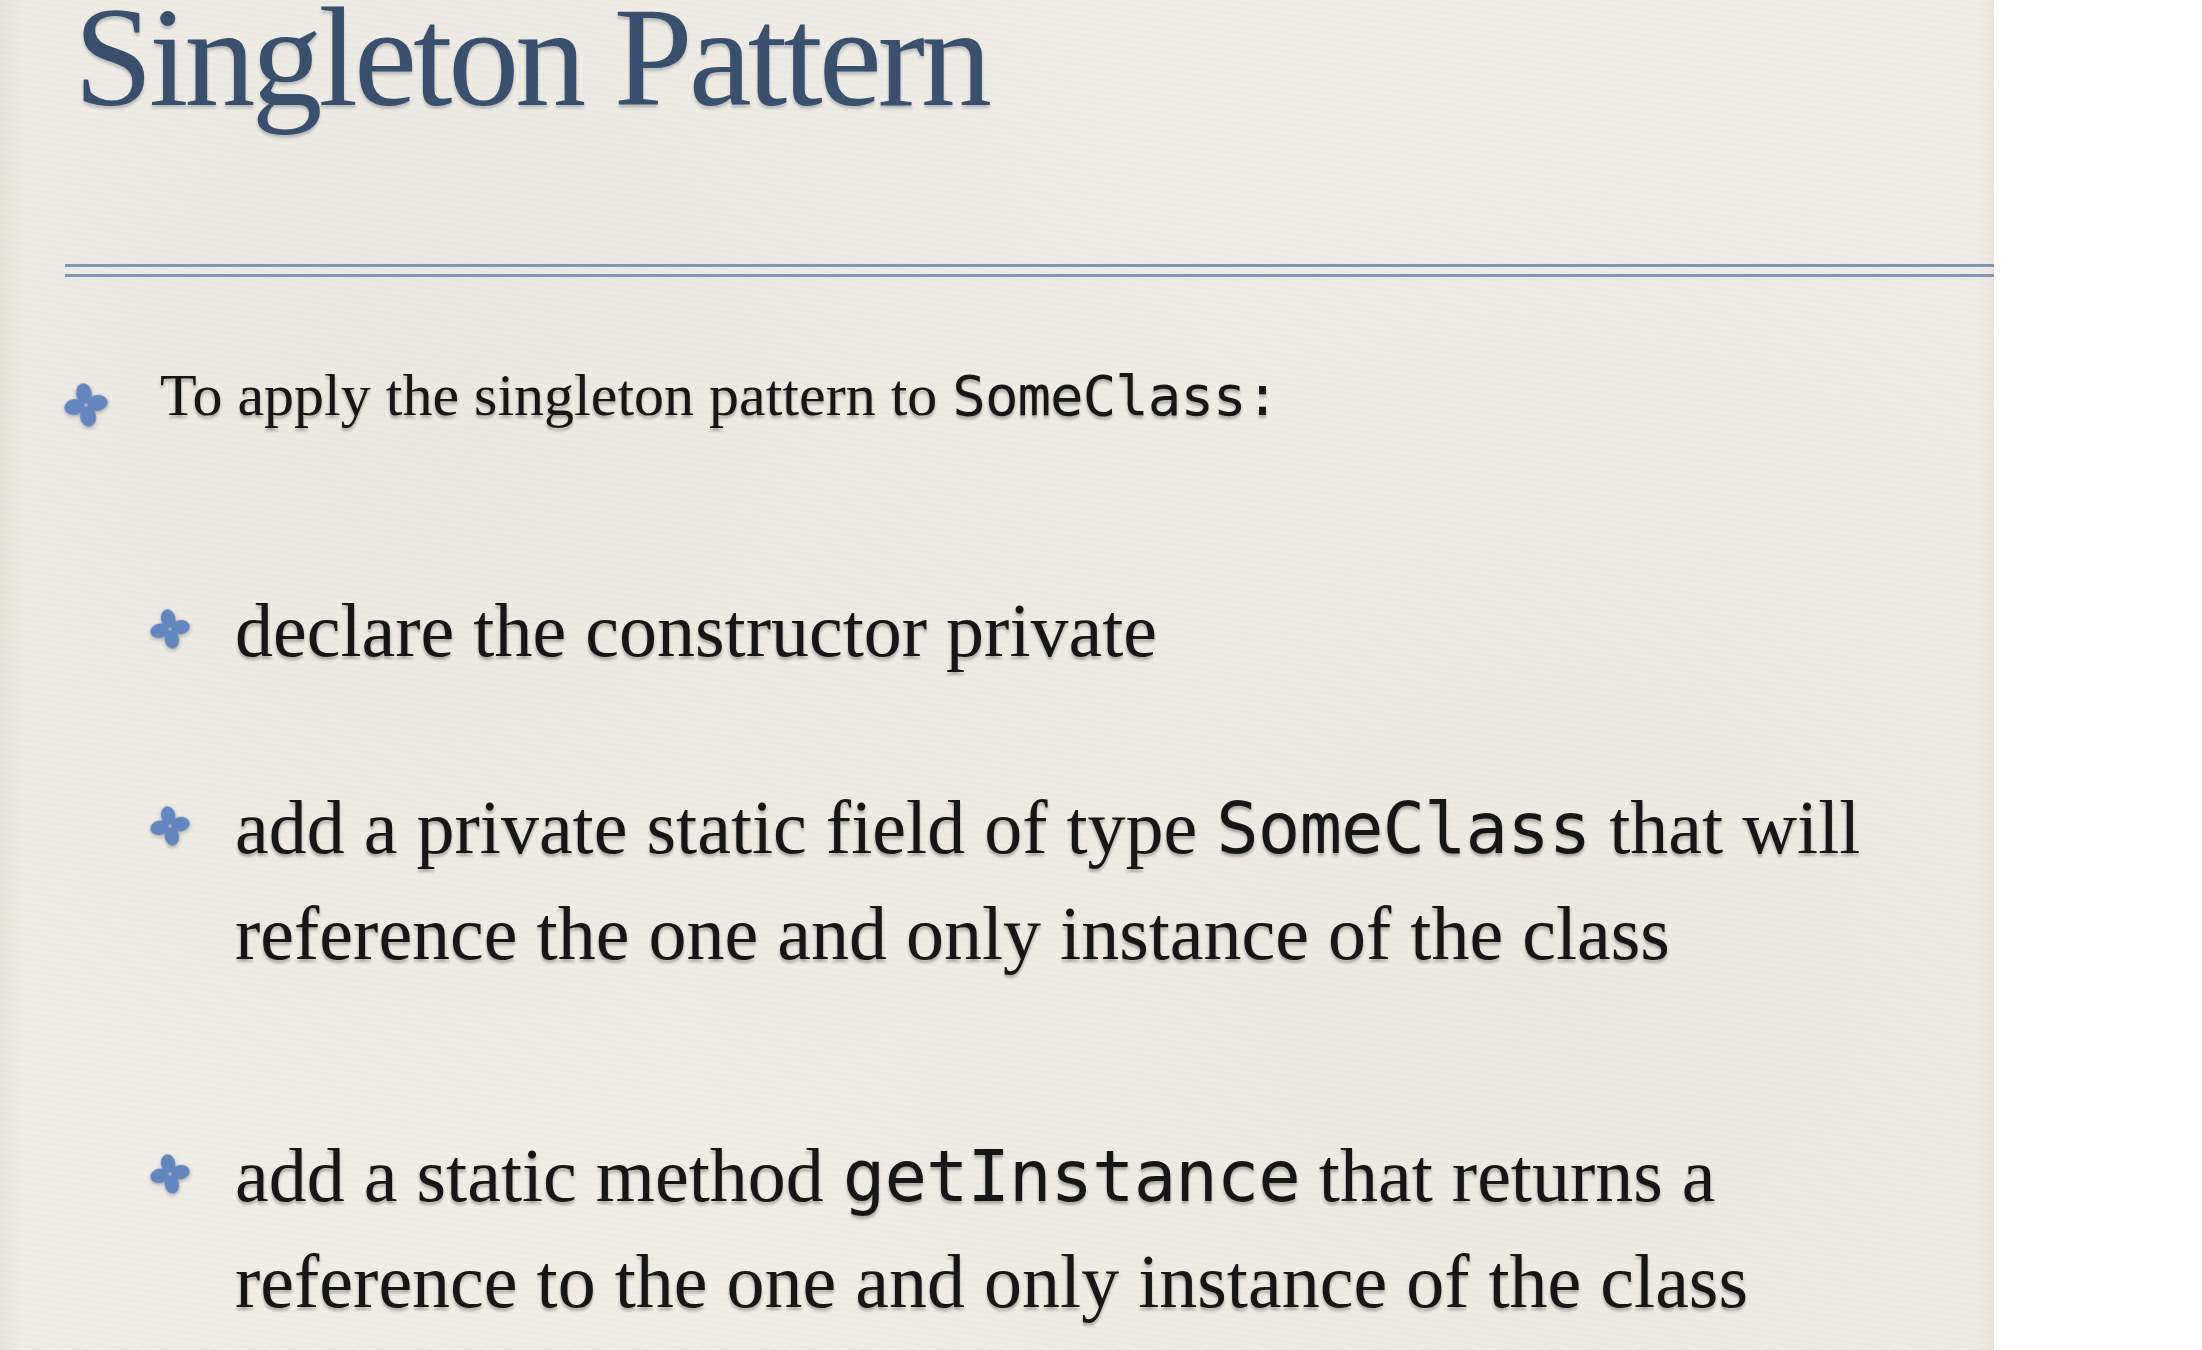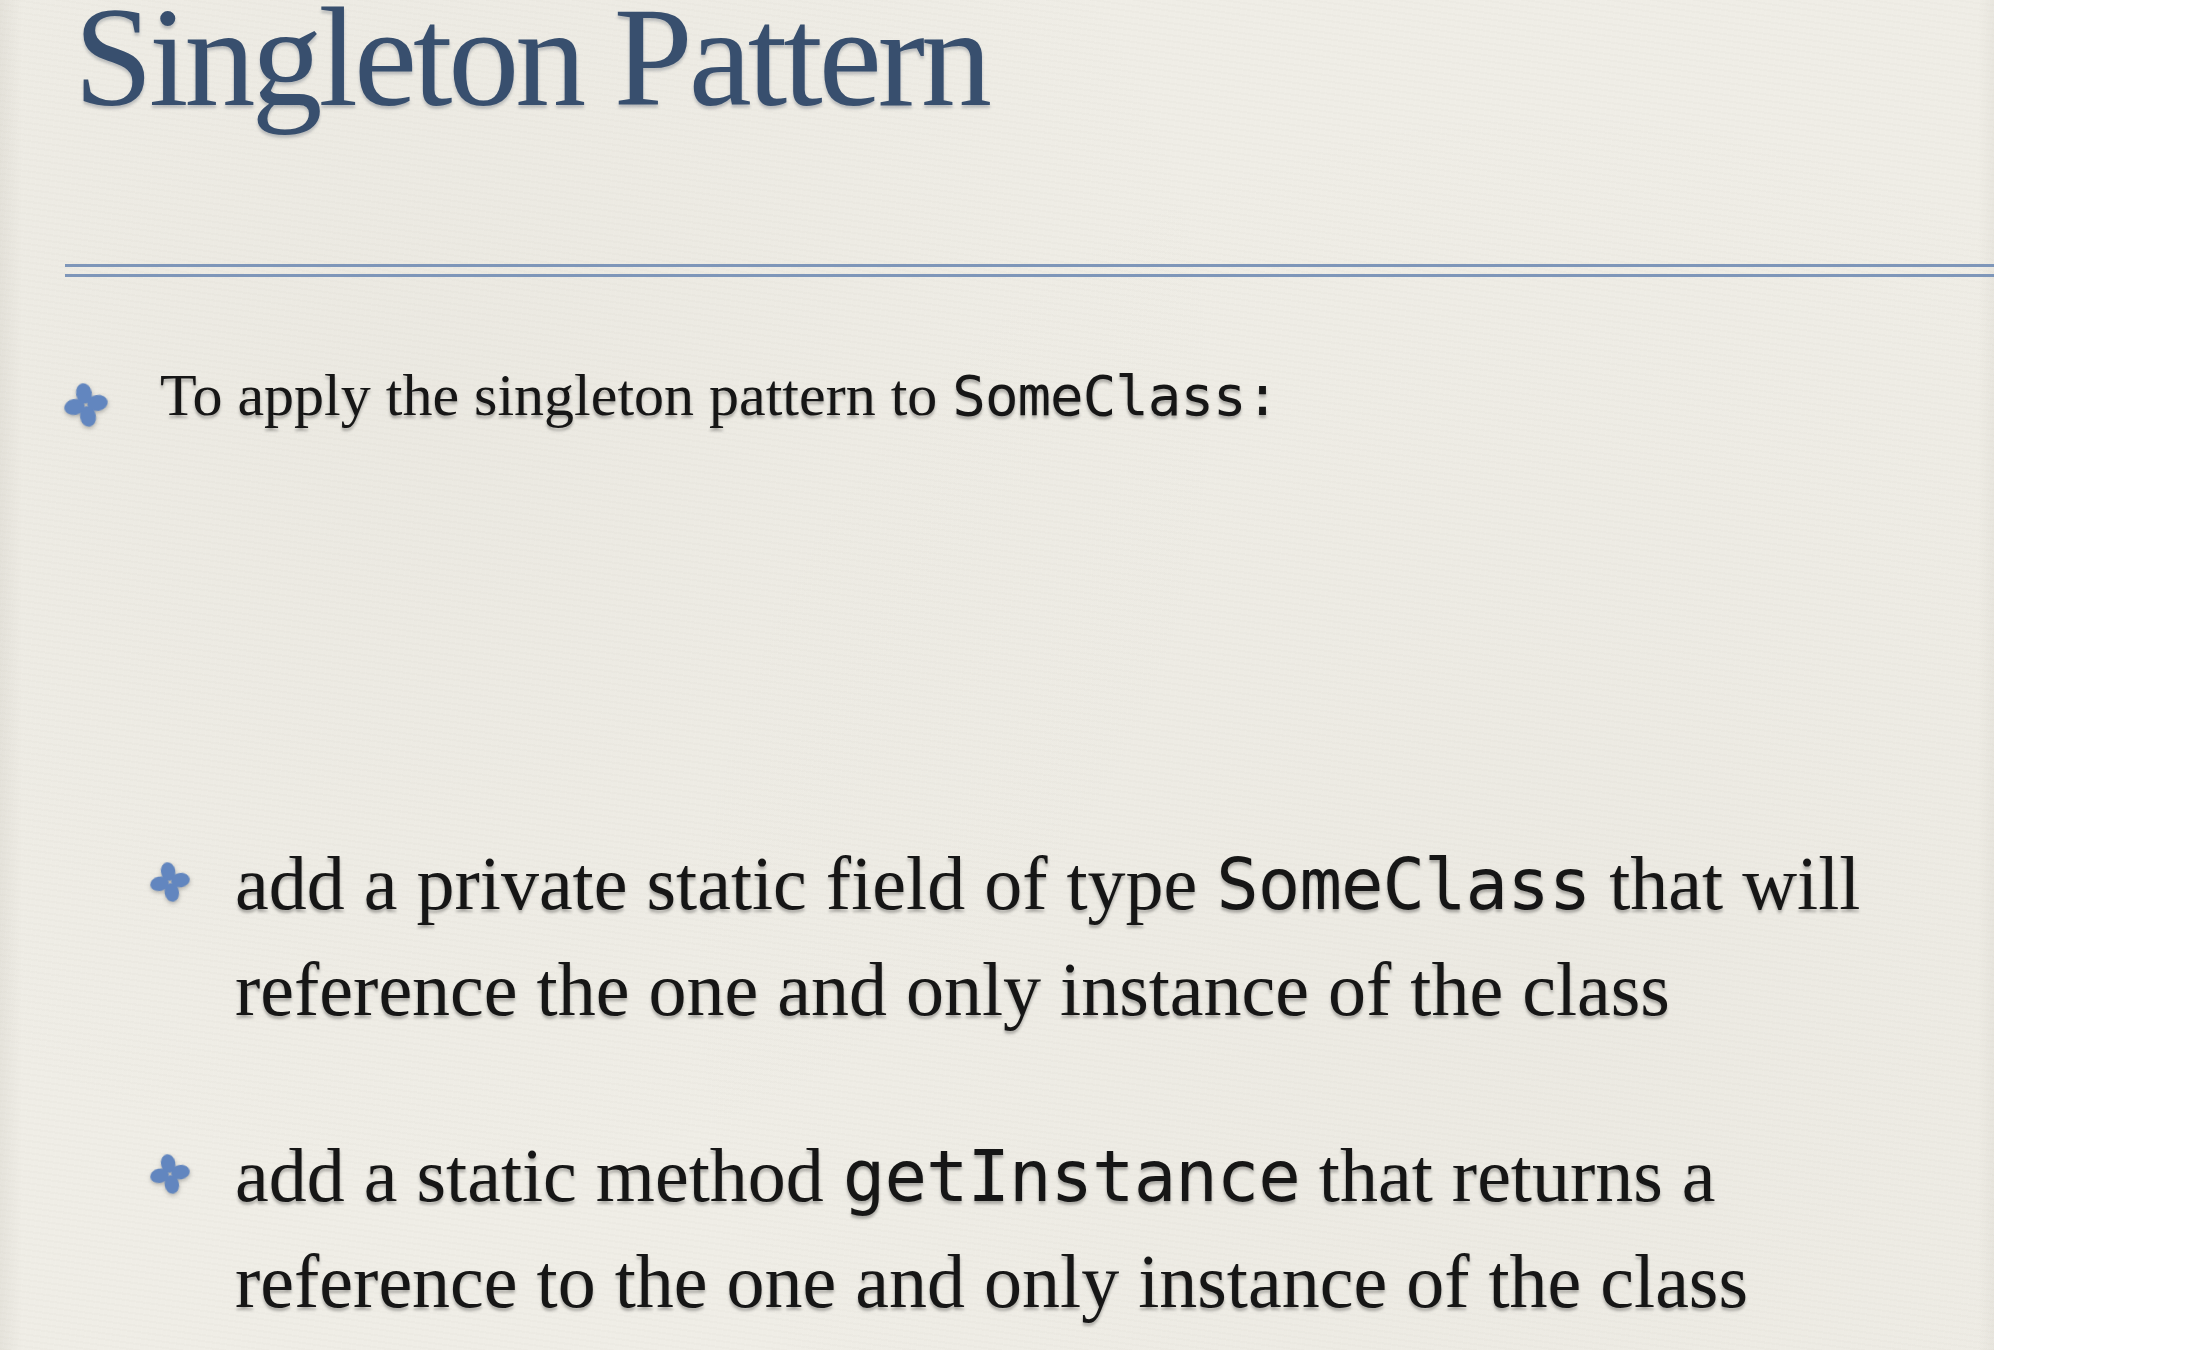--- a/index.html
+++ b/index.html
@@ -36,21 +36,21 @@
   .glyph{flex:0 0 auto;color:var(--bullet,#6286bf);}
   .glyph svg{display:block;transform:rotate(-10deg);filter:drop-shadow(0 2px 2px rgba(0,0,0,0.25));}
   .l1{left:64px;}
   .l1 .glyph{width:44px;margin-top:30px;}
   .l1 .text{margin-left:52px;font-size:60px;line-height:1.4;}
   .l2{left:150px;}
   .l2 .glyph{width:40px;margin-top:32px;}
   .l2 .text{margin-left:45px;font-size:76px;line-height:1.4;}
   .b1{top:353px;}
   .b2{top:577px;}
-  .b3{top:830px;justify-content:center;}
+  .b3{top:774px;justify-content:center;}
   .b4{top:1122px;}
   .code{
     font-family:"DejaVu Sans Mono","Liberation Mono",monospace;
     font-size:0.93em;letter-spacing:-1px;
   }
 </style>
 </head>
 <body>
 
 <div class="slide">
@@ -66,20 +66,33 @@
         <ellipse cx="32" cy="49" rx="11.5" ry="15"></ellipse>
         <ellipse cx="15" cy="32" rx="15" ry="11.5"></ellipse>
         <ellipse cx="49" cy="32" rx="15" ry="11.5"></ellipse>
       </svg>
     </span>
     <div class="text">
       <span class="line"><span>To apply the singleton pattern to </span><span class="code">SomeClass:</span><span></span></span>
     </div>
   </div>
 
+  <div class="row l2 b2">
+    <span class="glyph">
+      <svg viewBox="0 0 64 64" width="100%" fill="currentColor" aria-hidden="true">
+        <ellipse cx="32" cy="15" rx="11.5" ry="15"></ellipse>
+        <ellipse cx="32" cy="49" rx="11.5" ry="15"></ellipse>
+        <ellipse cx="15" cy="32" rx="15" ry="11.5"></ellipse>
+        <ellipse cx="49" cy="32" rx="15" ry="11.5"></ellipse>
+      </svg>
+    </span>
+    <div class="text">
+      <span class="line"><span>declare the constructor private</span><span class="code"></span><span></span></span>
+    </div>
+  </div>
 
   <div class="row l2 b3">
     <span class="glyph">
       <svg viewBox="0 0 64 64" width="100%" fill="currentColor" aria-hidden="true">
         <ellipse cx="32" cy="15" rx="11.5" ry="15"></ellipse>
         <ellipse cx="32" cy="49" rx="11.5" ry="15"></ellipse>
         <ellipse cx="15" cy="32" rx="15" ry="11.5"></ellipse>
         <ellipse cx="49" cy="32" rx="15" ry="11.5"></ellipse>
       </svg>
     </span>

